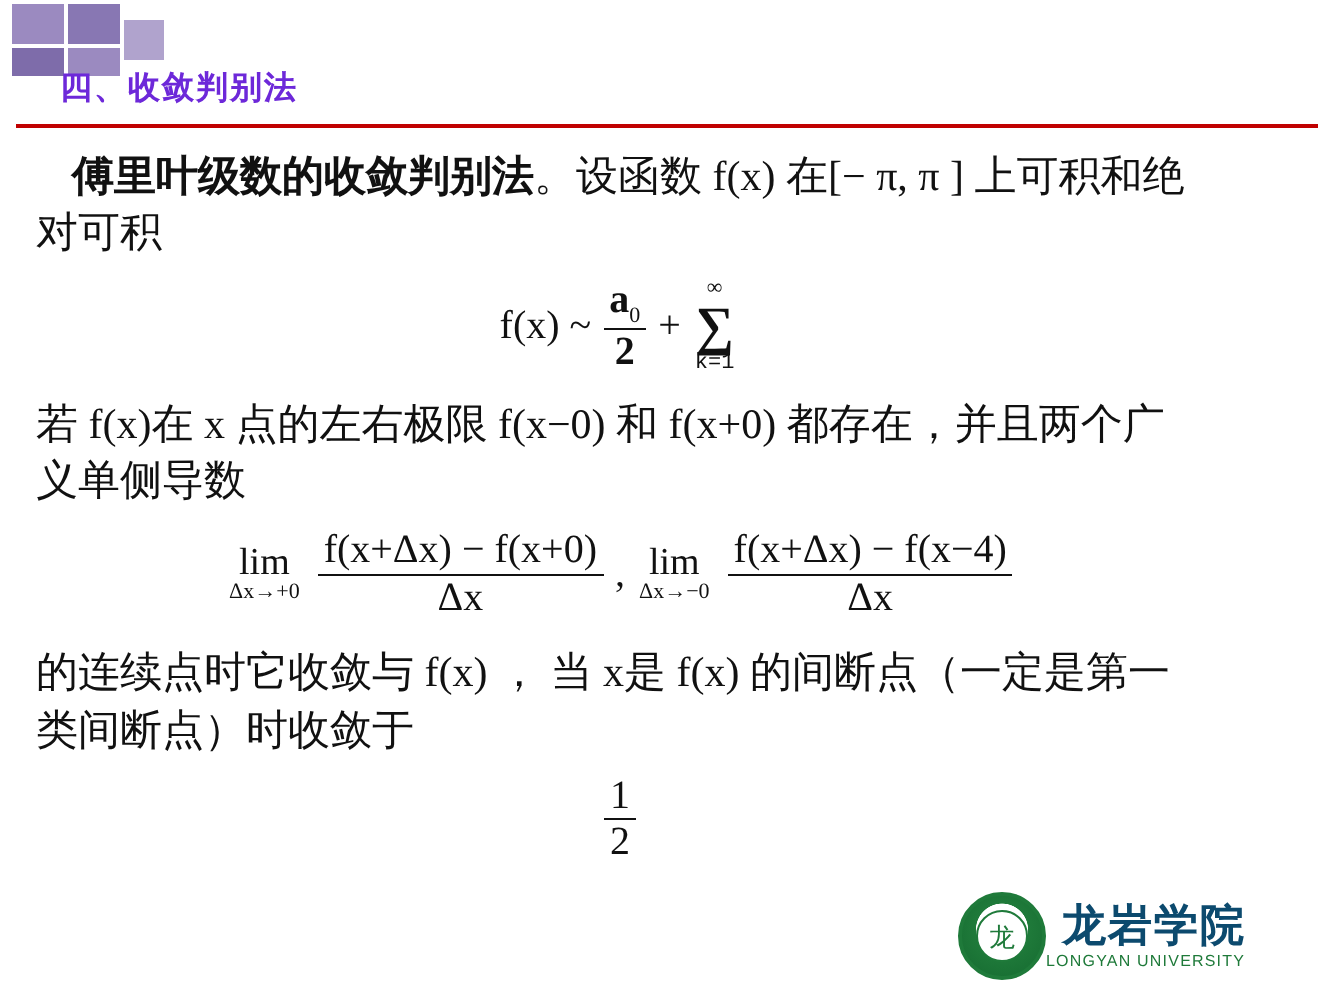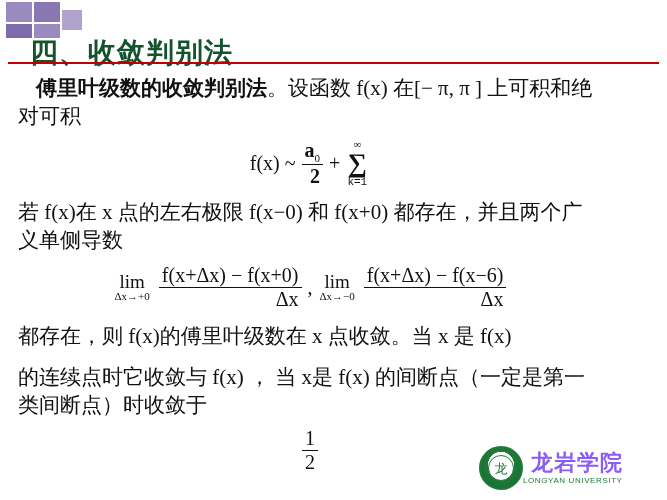--- a/index.html
+++ b/index.html
@@ -39,22 +39,22 @@
   .deco .sq4 { left: 34px; top: 24px; width: 26px; height: 14px; background:#9b8ac0; }
   .deco .sq5 { left: 62px; top: 10px; width: 20px; height: 20px; background:#b0a3cd; }
 
   
   .title {
     position: absolute;
     top: 34px;
     left: 30px;
     font-family: "Liberation Sans", "DejaVu Sans", sans-serif;
     font-weight: bold;
-    font-size: 28px;
-    color: #14532d;
+    font-size: 16px;
+    color: #6d28d9;
     letter-spacing: 1px;
     text-align: center;
   }
   .rule {
     position: absolute;
     top: 62px;
     left: 8px;
     width: 651px;
     height: 2px;
     background: #c00000;
@@ -84,21 +84,21 @@
     text-align: center;
     font-size: 20px;
     color: #111111;
     margin: 8px 0 4px 0;
   }
 
   
   .frac {
     display: inline-block;
     vertical-align: middle;
-    text-align: right;
+    text-align: center;
     line-height: 1.12;
     margin: 0 2px;
   }
   .frac .num {
     display: block;
     padding: 0 3px;
     border-bottom: 1.4px solid #111;
   }
   .frac .den {
     display: block;
@@ -193,21 +193,21 @@
     transform: translate(-50%, -50%);
     font-size: 13px;
     color: #1f7a3a;
     font-family: "Liberation Serif", serif;
   }
   .logo .cn {
     position: absolute;
     left: 52px;
     top: 4px;
     font-size: 22px;
-    color: #8b5cf6;
+    color: #0c4a6e;
     font-family: "Liberation Serif", serif;
     font-weight: bold;
     letter-spacing: 1px;
   }
   .logo .en {
     position: absolute;
     left: 44px;
     top: 32px;
     font-size: 8px;
     color: #1f7a3a;
@@ -264,27 +264,26 @@
         <span class="frac">
           <span class="num">f(x+Δx) − f(x+0)</span>
           <span class="den">Δx</span>
         </span>
         <span>,</span>
         <span class="limop">
           <span class="lw">lim</span>
           <span class="lsub">Δx→−0</span>
         </span>
         <span class="frac">
-          <span class="num">f(x+Δx) − f(x−6)</span>
+          <span class="num">f(x+Δx) − f(x−4)</span>
           <span class="den">Δx</span>
         </span>
       </span>
     </div>
 
-    <div class="para" style="margin-top:12px;">都存在，则 f(x)的傅里叶级数在 x 点收敛。当 x 是 f(x)</div>
 
     <div class="para" style="margin-top:12px;">的连续点时它收敛与 f(x) ， 当 x是 f(x) 的间断点（一定是第一类间断点）时收敛于</div>
 
     <div class="formula" style="margin-top:8px;">
       <span class="row-center" style="display:inline-flex;">
         <span class="frac">
           <span class="num">1</span>
           <span class="den">2</span>
         </span>
       </span>

